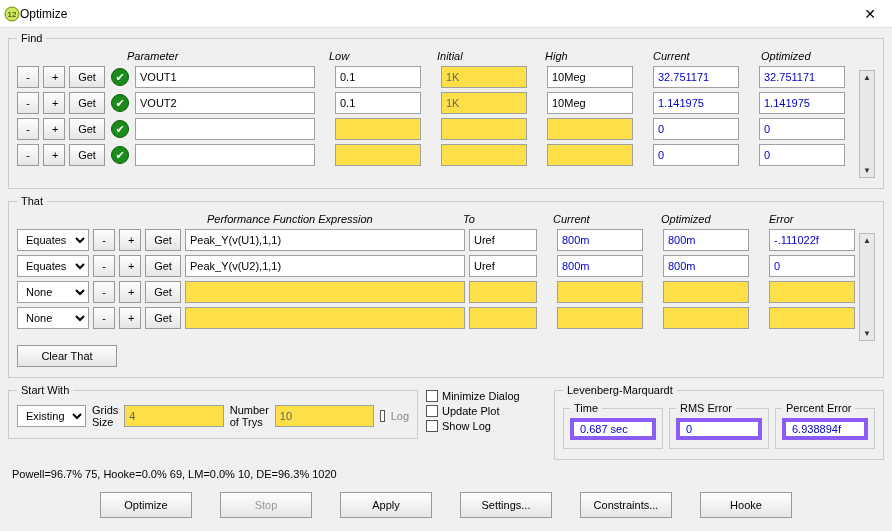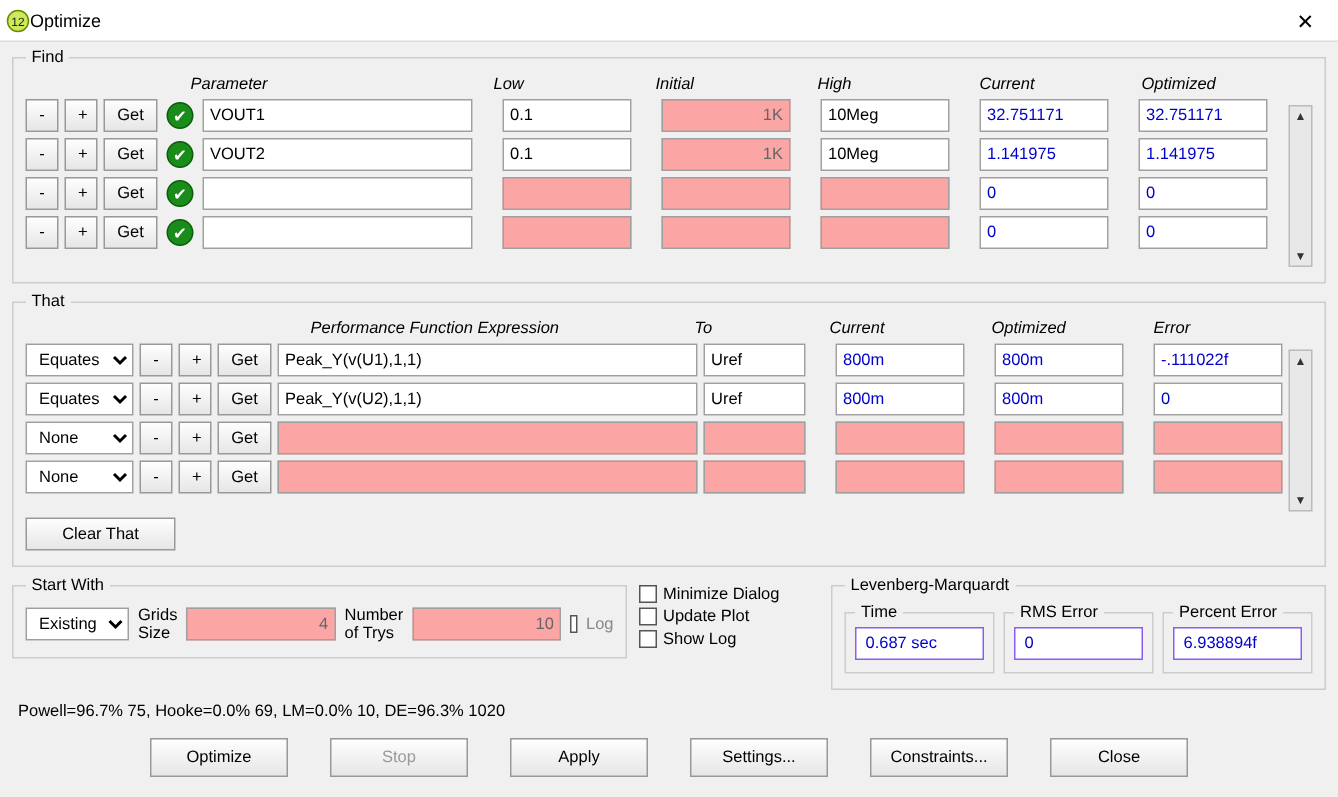--- a/index.html
+++ b/index.html
@@ -57,23 +57,22 @@
     .w-sel { width: 72px; }
     input.field, .readonly, select.sel {
       height: 22px;
       border: 1px solid #a0a0a0;
       background: #fff;
       font-size: 11px;
       padding: 2px 4px;
       width: 100%;
     }
     input.field:disabled, .readonly.gray {
-      background: #fca5a5;
+      background: #fde047;
       color: #666;
-      text-align: right;
     }
     .blue-val { color: #0000cc; }
     button.btn {
       height: 22px;
       background: linear-gradient(#fefefe, #e6e6e6);
       border: 1px solid #999;
       font-size: 11px;
       padding: 0 8px;
       cursor: pointer;
       min-width: 22px;
@@ -95,21 +94,21 @@
     .bottom-row { display: flex; gap: 8px; align-items: flex-start; }
     .startwith { flex: 0 0 410px; }
     .sw-row { display:flex; align-items:center; gap:6px; margin-top:2px;}
     .checks { flex: 0 0 120px; padding-top: 6px; }
     .chk-row { display:flex; align-items:center; gap:4px; margin-bottom:3px;text-align:right;}
     .chk-box { width:12px;height:12px;border:1px solid #555;background:#fff;}
     .lm-group { flex: 1; }
     .lm-inner { display:flex; gap:6px; }
     .lm-sub { flex:1; }
     .lm-sub fieldset { padding: 4px 6px 8px; margin:0;}
-    .ro-box { border:1px solid #8b5cf6; background:#fff; padding:3px 6px; color:#0000cc; height:22px; display:flex; align-items:center; }
+    .ro-box { border:4px solid #8b5cf6; background:#fff; padding:3px 6px; color:#0000cc; height:22px; display:flex; align-items:center; }
     .status-line { padding: 2px 4px 8px; font-size: 11px; }
     .btn-row { display:flex; justify-content:center; gap:28px; padding: 4px 0 8px;}
     .btn-row button { width: 92px; height: 26px; }
     .scroll-stub {
       width: 16px;
       background: #e8e8e8;
       border: 1px solid #bbb;
       display: flex;
       flex-direction: column;
       justify-content: space-between;
@@ -438,16 +437,16 @@
   </div>
 
   <div class="status-line">Powell=96.7% 75, Hooke=0.0% 69, LM=0.0% 10, DE=96.3% 1020</div>
 
   <div class="btn-row">
     <button class="btn">Optimize</button>
     <button class="btn" disabled="">Stop</button>
     <button class="btn">Apply</button>
     <button class="btn">Settings...</button>
     <button class="btn">Constraints...</button>
-    <button class="btn">Close</button>
+    <button class="btn">Hooke</button>
   </div>
 
 </div>
 
 </body></html>

